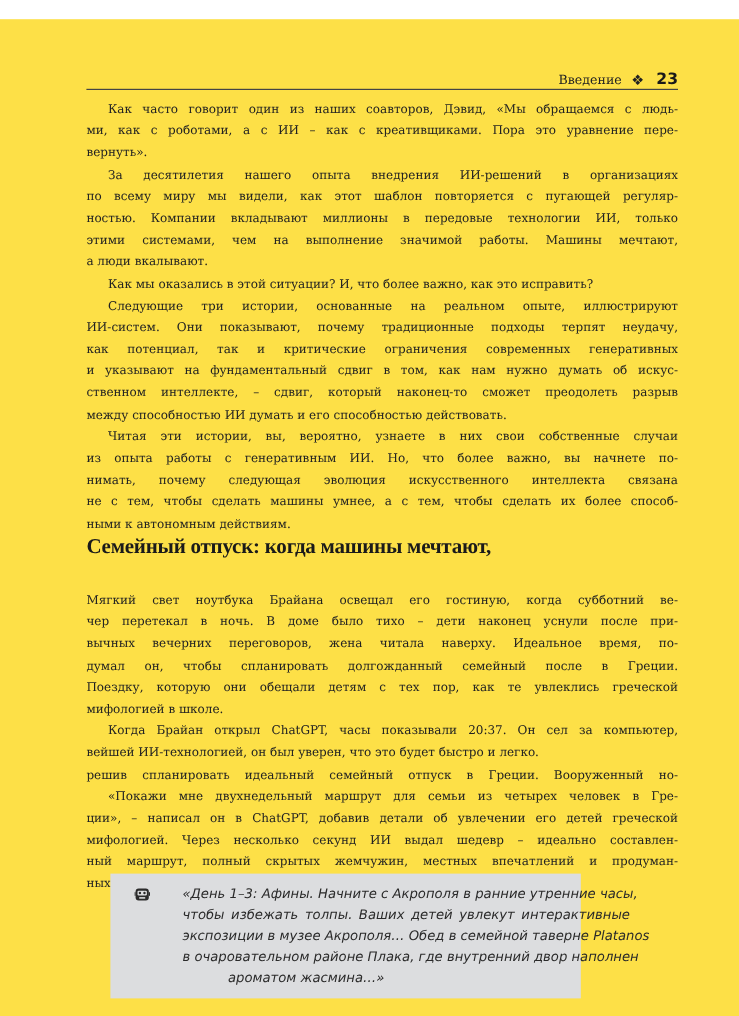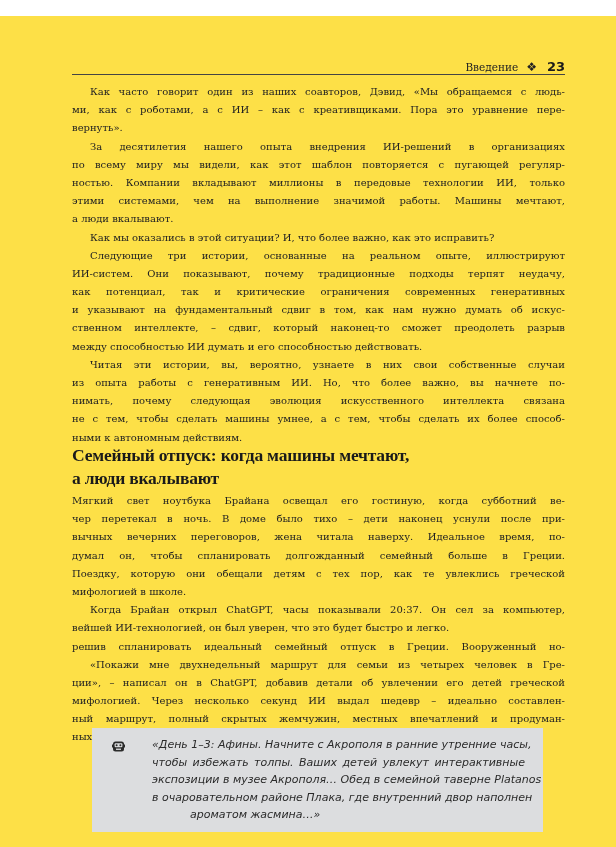--- a/index.html
+++ b/index.html
@@ -86,21 +86,21 @@
       line-height: 23px;
       color: #1a1a1a;
       letter-spacing: -0.2px;
     }
     .heading .hline { display: block; white-space: nowrap; }
 
     .callout {
       position: absolute;
       left: 92px;
       top: 712px;
-      width: 451px;
+      width: 392px;
       height: 104px;
       background: #dcdddf;
     }
     .callout .bot-icon {
       position: absolute;
       left: 20px;
       top: 11px;
       width: 13px;
       height: 13px;
     }
@@ -161,29 +161,28 @@
       <span class="line indent">Читая эти истории, вы, вероятно, узнаете в них свои собственные случаи</span>
       <span class="line">из опыта работы с генеративным ИИ. Но, что более важно, вы начнете по-</span>
       <span class="line">нимать, почему следующая эволюция искусственного интеллекта связана</span>
       <span class="line">не с тем, чтобы сделать машины умнее, а с тем, чтобы сделать их более способ-</span>
       <span class="line last">ными к автономным действиям.</span>
     </div>
   </div>
 
   <div class="heading">
     <span class="hline">Семейный отпуск: когда машины мечтают,</span>
-    <span class="hline">а люди вкалывают</span>
   </div>
 
   <div class="body-text" style="top:476px;">
     <div>
       <span class="line">Мягкий свет ноутбука Брайана освещал его гостиную, когда субботний ве-</span>
       <span class="line">чер перетекал в ночь. В доме было тихо – дети наконец уснули после при-</span>
       <span class="line">вычных вечерних переговоров, жена читала наверху. Идеальное время, по-</span>
-      <span class="line">думал он, чтобы спланировать долгожданный семейный больше в Греции.</span>
+      <span class="line">думал он, чтобы спланировать долгожданный семейный после в Греции.</span>
       <span class="line">Поездку, которую они обещали детям с тех пор, как те увлеклись греческой</span>
       <span class="line last">мифологией в школе.</span>
     </div>
     <div>
       <span class="line indent">Когда Брайан открыл ChatGPT, часы показывали 20:37. Он сел за компьютер,</span>
       <span class="line last">вейшей ИИ-технологией, он был уверен, что это будет быстро и легко.</span>
       <span class="line">решив спланировать идеальный семейный отпуск в Греции. Вооруженный но-</span>
     </div>
     <div>
       <span class="line indent">«Покажи мне двухнедельный маршрут для семьи из четырех человек в Гре-</span>

